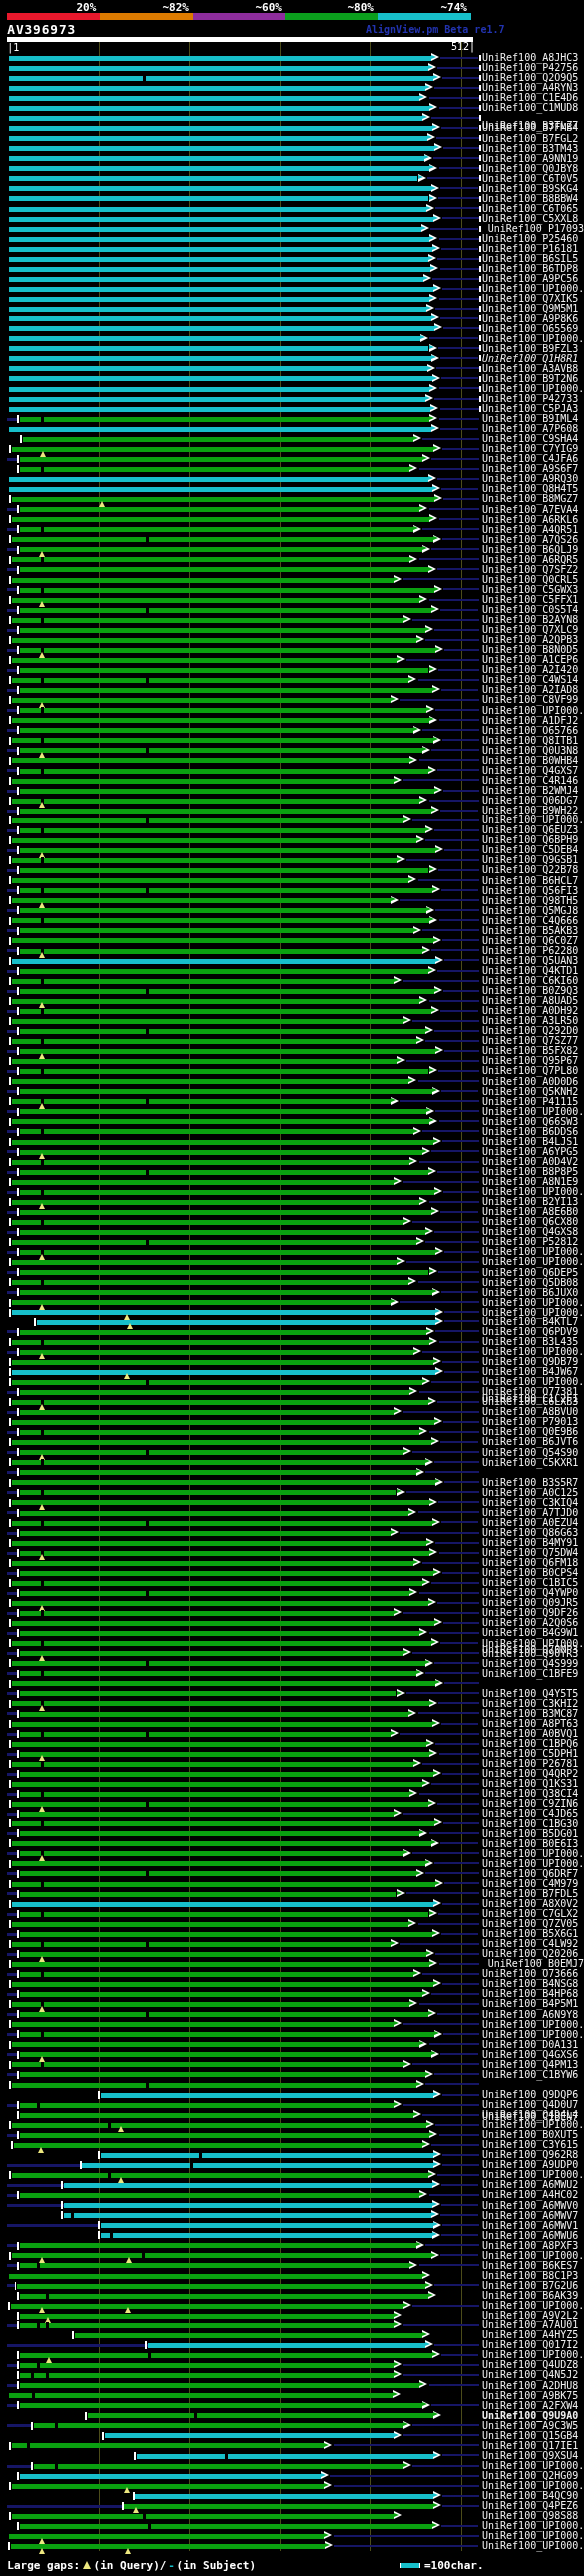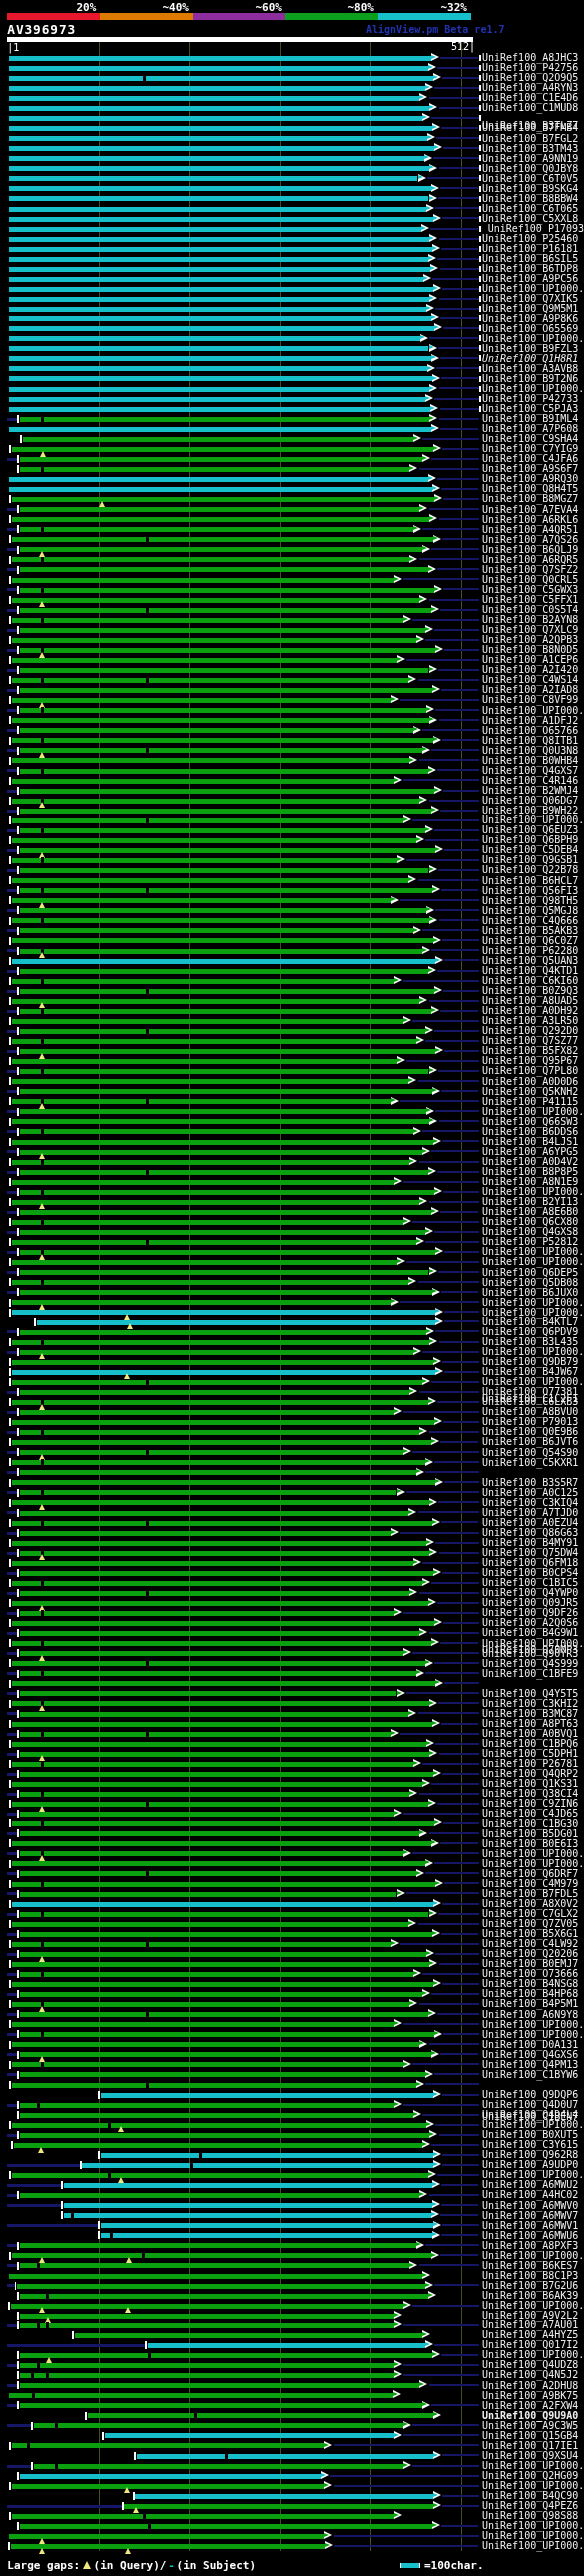--- a/index.html
+++ b/index.html
@@ -31,27 +31,27 @@
 </style>
 </head>
 <body>
 
 <div class="screen">
 
   <div>
       <div class="seg" style="left: 7.3px; width: 93px; background: rgb(232, 24, 44);"></div>
       <div class="seglab" style="left: 7.3px; width: 89px;">20%</div>
       <div class="seg" style="left: 100px; width: 93px; background: rgb(221, 123, 0);"></div>
-      <div class="seglab" style="left: 100px; width: 89px;">~40%</div>
+      <div class="seglab" style="left: 100px; width: 89px;">~82%</div>
       <div class="seg" style="left: 193px; width: 93px; background: rgb(142, 45, 157);"></div>
       <div class="seglab" style="left: 193px; width: 89px;">~60%</div>
       <div class="seg" style="left: 285px; width: 93px; background: rgb(11, 159, 29);"></div>
       <div class="seglab" style="left: 285px; width: 89px;">~80%</div>
       <div class="seg" style="left: 378px; width: 93px; background: rgb(23, 191, 202);"></div>
-      <div class="seglab" style="left: 378px; width: 89px;">~32%</div>
+      <div class="seglab" style="left: 378px; width: 89px;">~74%</div>
     </div>
 
   <div class="title">AV396973</div>
   <div class="applab">AlignView.pm Beta re1.7</div>
 
   <div class="rulerbar"></div>
   <div class="rulstart">|<span>1</span></div>
   <div class="rulend">512|</div>
 
   <div>
@@ -1753,21 +1753,21 @@
         <div class="arwin" style="left: 426px; top: 1951px; border-left: 5.5px solid rgb(10, 160, 16);"></div>
         <div class="tail" style="left: 435px; width: 44px; top: 1953px;"></div>
         <div class="rowlab" style="top: 1948px;">UniRef100_Q20206</div>
       </div>
       <div>
         <div class="tick" style="left: 9.1px; top: 1960px;"></div>
         <div class="bar" style="left: 12px; width: 418px; top: 1962px; background: rgb(10, 160, 16);"></div>
         <div class="arw" style="left: 429px; top: 1959px;"></div>
         <div class="arwin" style="left: 429px; top: 1961px; border-left: 5.5px solid rgb(10, 160, 16);"></div>
         <div class="tail" style="left: 439px; width: 40px; top: 1963px;"></div>
-        <div class="rowlab" style="top: 1958px;">UniRef100_B0EMJ7</div>
+        <div class="rowlab" style="top: 1958px; text-align: right;">UniRef100_B0EMJ7</div>
       </div>
       <div>
         <div class="stub" style="left: 7.3px; width: 11px; top: 1973px;"></div>
         <div class="tick" style="left: 17.4px; top: 1970px;"></div>
         <div class="bar" style="left: 20px; width: 393px; top: 1972px; background: rgb(10, 160, 16);"></div>
         <div class="notch" style="left: 41px; top: 1971px;"></div>
         <div class="arw" style="left: 413px; top: 1969px;"></div>
         <div class="arwin" style="left: 413px; top: 1971px; border-left: 5.5px solid rgb(10, 160, 16);"></div>
         <div class="tail" style="left: 422px; width: 57px; top: 1973px;"></div>
         <div class="rowlab" style="top: 1968px;">UniRef100_O73666</div>

